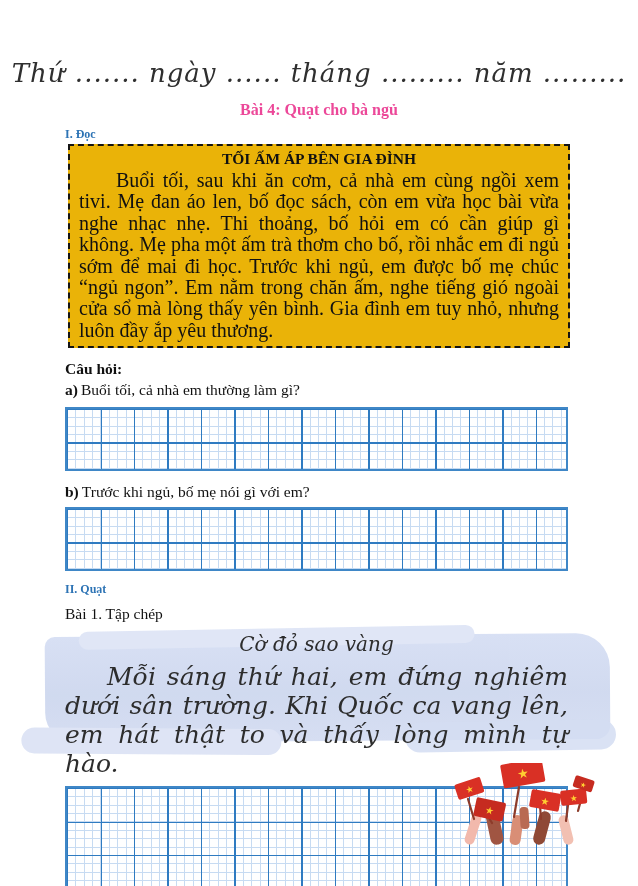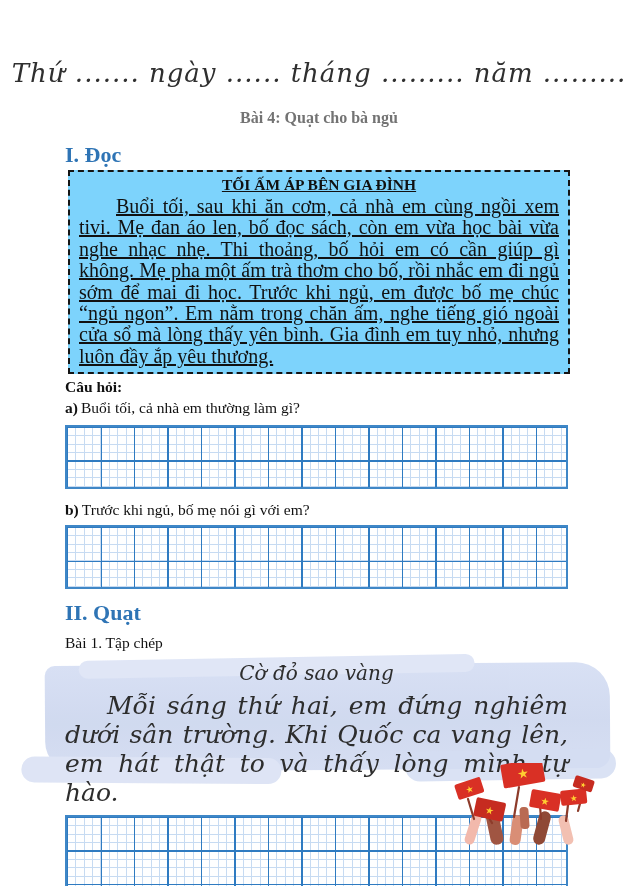--- a/index.html
+++ b/index.html
@@ -15,55 +15,54 @@
   .header-date{
     margin-top:58px;
     text-align:center;
     font-family:"DejaVu Serif",serif;
     font-style:italic;
     font-size:26px;
     letter-spacing:1px;
     color:#2f2f2f;
   }
   .lesson-title{
-    margin-top:21px;
+    margin-top:13px;
     text-align:center;
     font-weight:bold;
     font-size:16px;
-    color:#737373;
+    color:#ec4899;
   }
   .h-blue{
-    margin:15px 0 0 65px;
-    font-weight:bold;
-    font-size:22px;
+    margin:8px 0 0 65px;
+    font-weight:bold;
+    font-size:12px;
     color:#2e74b5;
   }
   
   .reading-box{
     margin:2px 68px 0 68px;
     border:2px dashed #141414;
     padding:4px 9px 5px 9px;
-    background:#7dd3fc;
-    text-decoration:underline;
+    background:#eab308;
   }
   .box-title{
     text-align:center;
     font-weight:bold;
     font-size:15.5px;
     margin:0 0 2px 0;
   }
   .box-body{
     margin:0;
     font-size:20px;
     line-height:21.4px;
     text-align:justify;
     text-indent:37px;
   }
   .q-label{
-    margin:4px 0 0 65px;
+    margin:12px 0 0 65px;
     font-weight:bold;
     font-size:15.5px;
   }
   .question{
     margin:3px 0 0 65px;
     font-size:15.5px;
   }
   .question b{margin-right:3px;}
   
   .ruled-grid{

